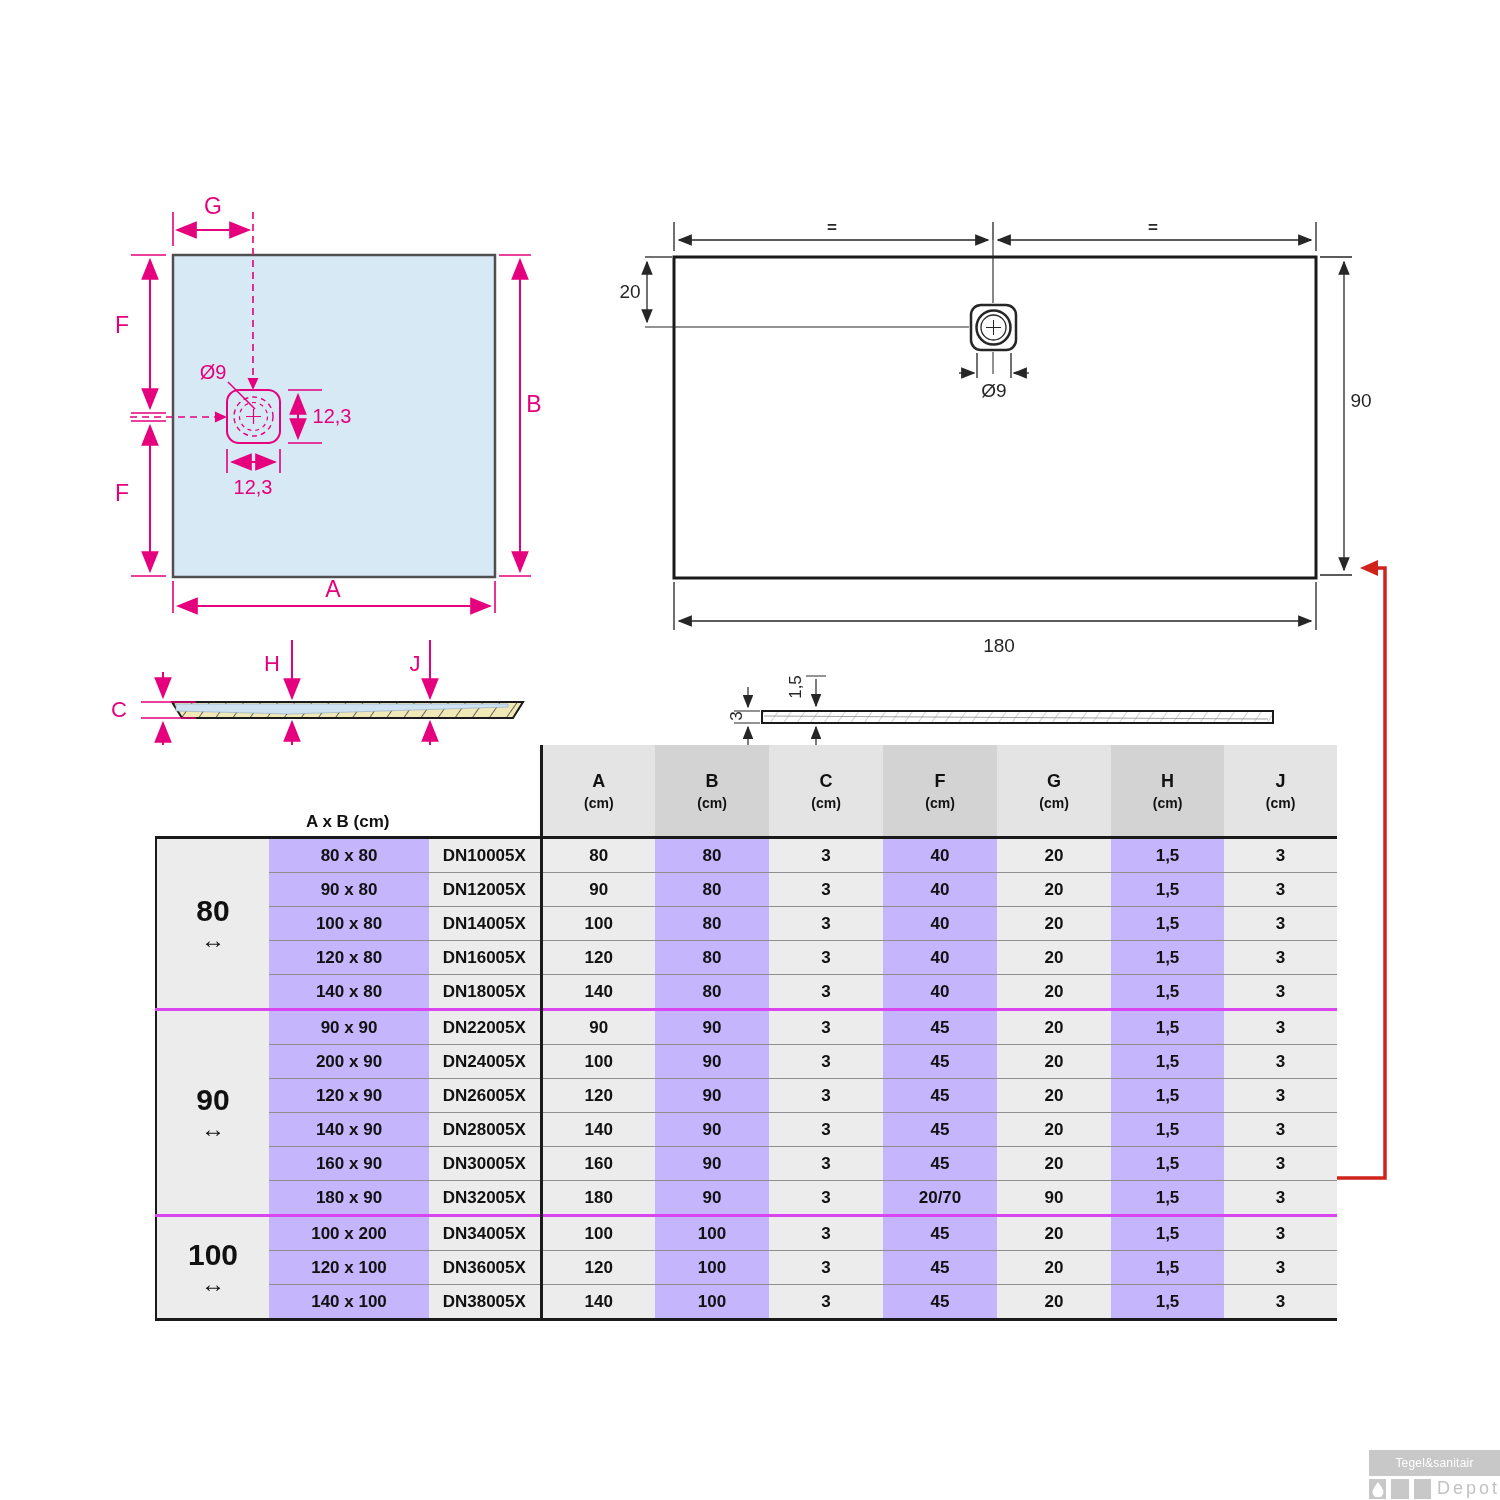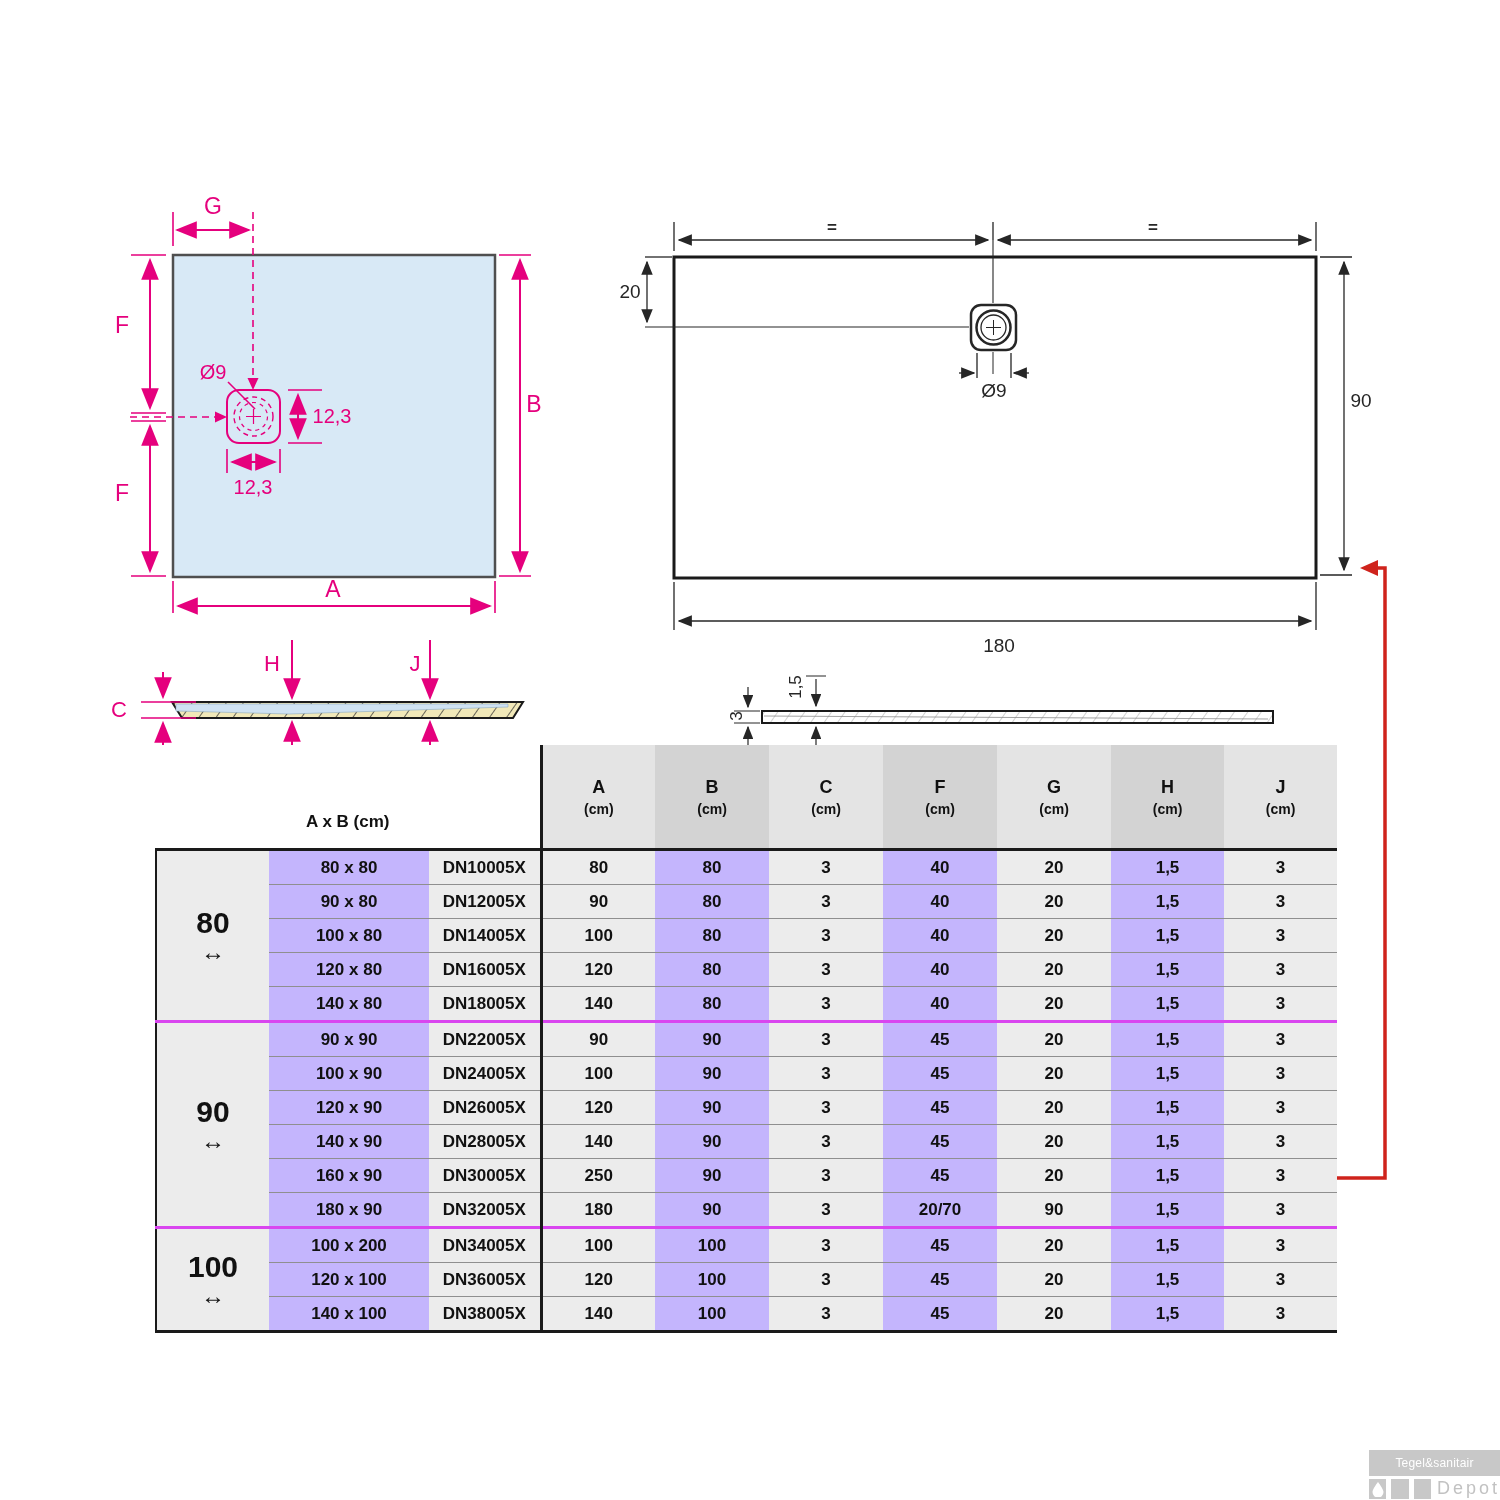--- a/index.html
+++ b/index.html
@@ -16,21 +16,21 @@
   .beq{font-weight:700}
 
   
   #spec{position:absolute;left:155px;top:745px;width:1181px;border-collapse:collapse;
         table-layout:fixed;border-bottom:3px solid #1a1a1a;color:#111}
   #spec th{height:87px;padding:0;font-weight:700;vertical-align:middle;
            border-bottom:3px solid #1a1a1a}
   #spec th .hl{font-size:18px}
   #spec th .hu{font-size:14px;margin-top:3px}
   #spec th.corner{background:#ffffff;vertical-align:bottom;text-align:center;
-                  padding-bottom:16px;font-size:17px}
+                  padding-bottom:4px;font-size:17px}
   #spec td{height:33px;padding:0;text-align:center;font-size:17px;font-weight:700}
   .col-light{background:#ececec}
   .col-dark{background:#c4b5fd}
   th.col-light{background:#e4e4e4}
   th.col-dark{background:#d3d3d3}
   .col-a-border{border-left:3px solid #1a1a1a}
   .row-sep td{border-top:1px solid #8f8f8f}
   tr.group-first td{border-top:3px solid #d946ef}
   td.group-cell{background:#ececec;border-left:2px solid #1a1a1a}
   td.group-cell .gnum{font-size:30px;font-weight:700;line-height:1}
@@ -300,21 +300,21 @@
           <td class="col-light">DN22005X</td>
           <td class="col-light col-a-border">90</td>
           <td class="col-dark">90</td>
           <td class="col-light">3</td>
           <td class="col-dark">45</td>
           <td class="col-light">20</td>
           <td class="col-dark">1,5</td>
           <td class="col-light">3</td>
         </tr>
         <tr class="row-sep">
-          <td class="col-dark">100 x 90</td>
+          <td class="col-dark">200 x 90</td>
           <td class="col-light">DN24005X</td>
           <td class="col-light col-a-border">100</td>
           <td class="col-dark">90</td>
           <td class="col-light">3</td>
           <td class="col-dark">45</td>
           <td class="col-light">20</td>
           <td class="col-dark">1,5</td>
           <td class="col-light">3</td>
         </tr>
         <tr class="row-sep">
@@ -335,21 +335,21 @@
           <td class="col-dark">90</td>
           <td class="col-light">3</td>
           <td class="col-dark">45</td>
           <td class="col-light">20</td>
           <td class="col-dark">1,5</td>
           <td class="col-light">3</td>
         </tr>
         <tr class="row-sep">
           <td class="col-dark">160 x 90</td>
           <td class="col-light">DN30005X</td>
-          <td class="col-light col-a-border">250</td>
+          <td class="col-light col-a-border">160</td>
           <td class="col-dark">90</td>
           <td class="col-light">3</td>
           <td class="col-dark">45</td>
           <td class="col-light">20</td>
           <td class="col-dark">1,5</td>
           <td class="col-light">3</td>
         </tr>
         <tr class="row-sep">
           <td class="col-dark">180 x 90</td>
           <td class="col-light">DN32005X</td>

